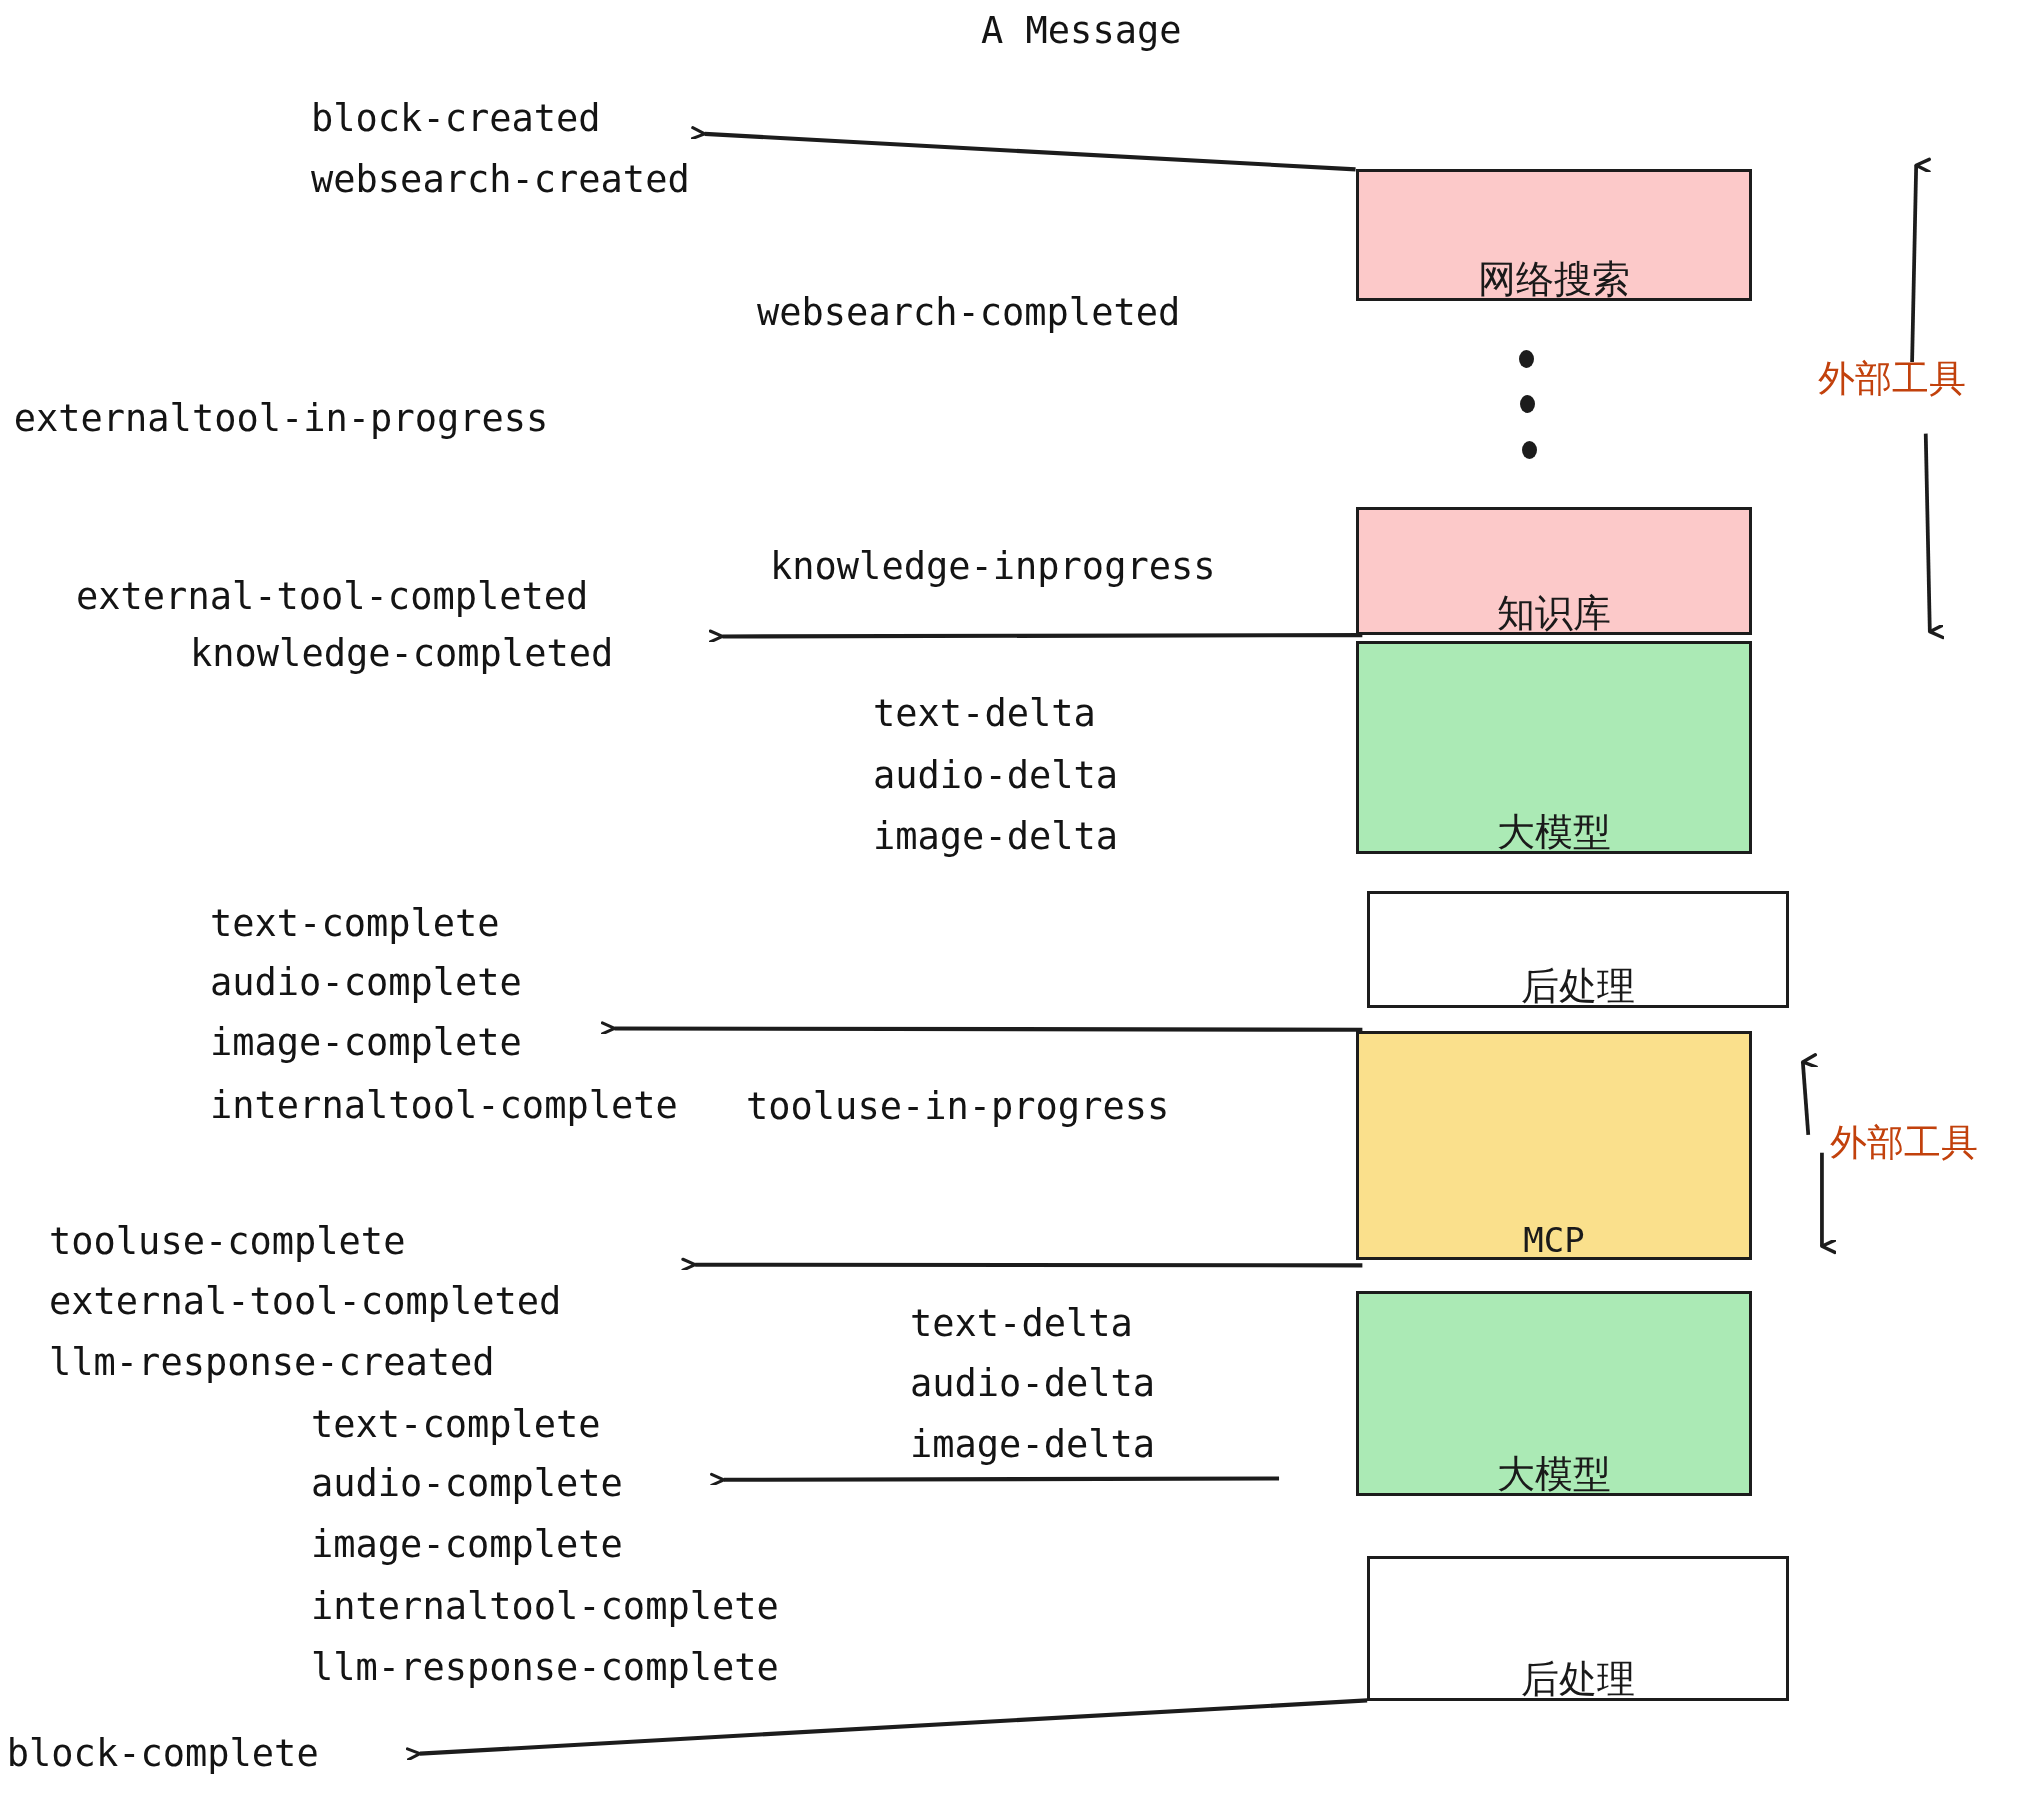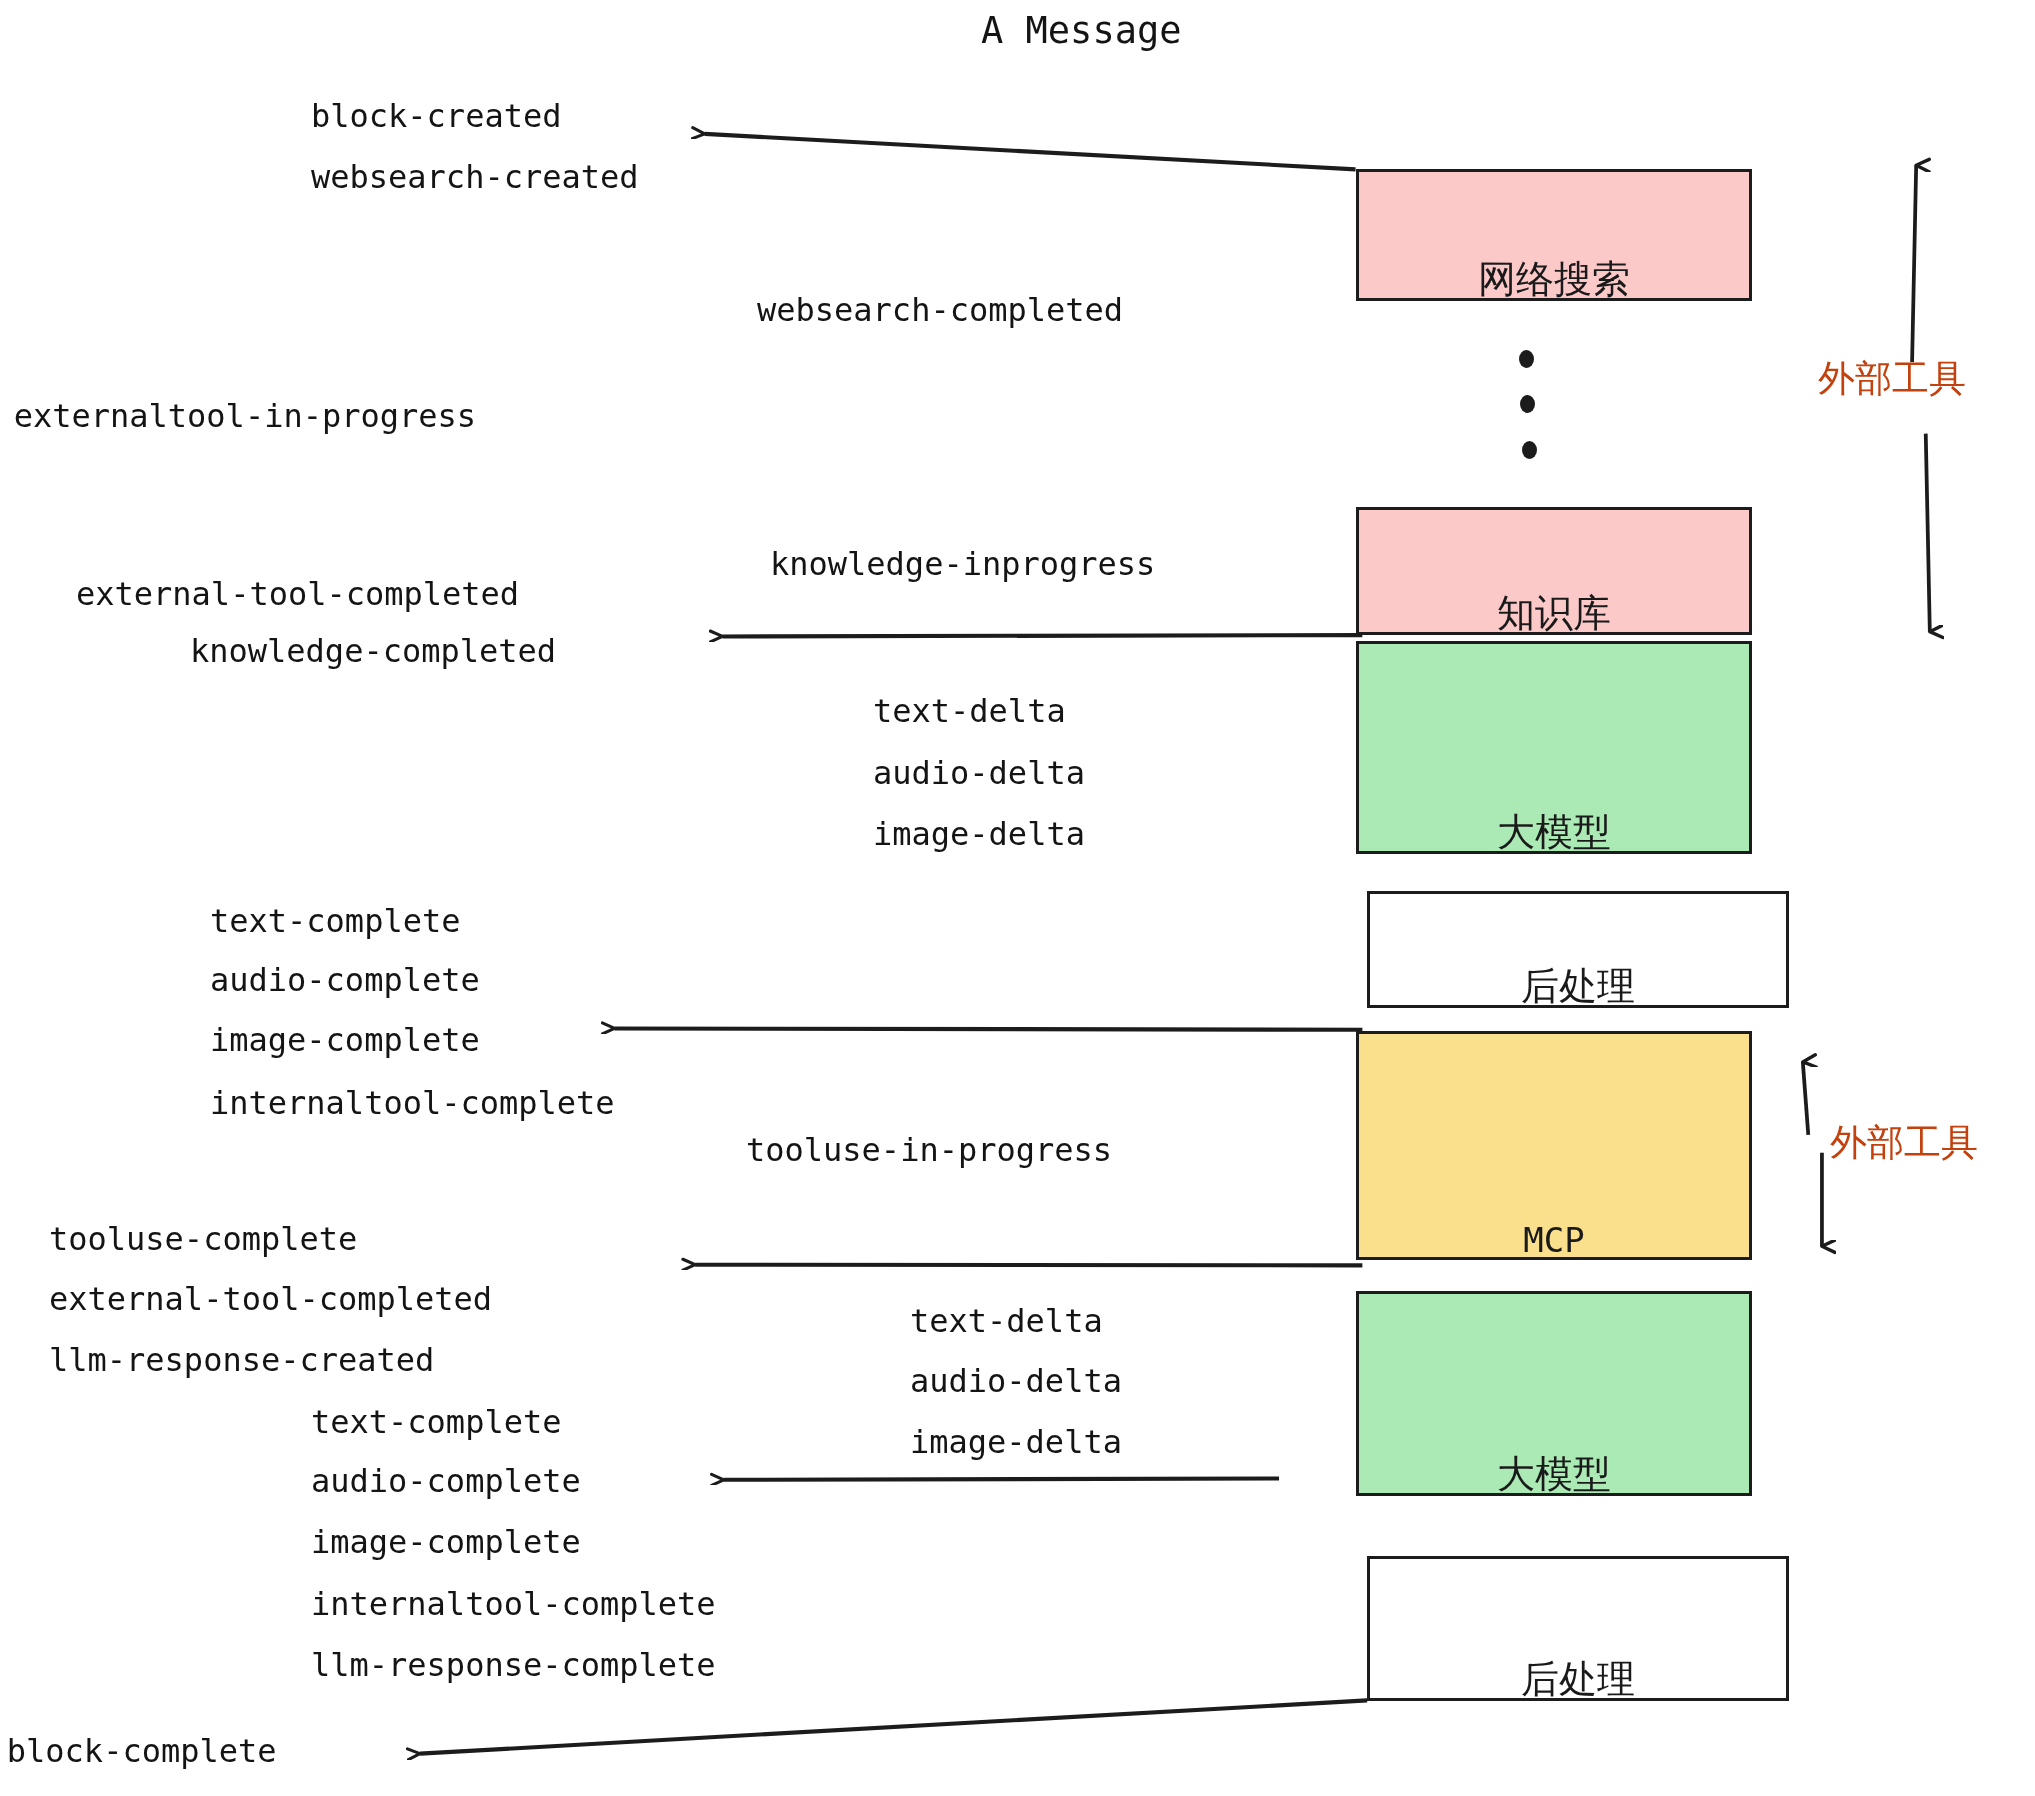--- a/index.html
+++ b/index.html
@@ -20,21 +20,21 @@
     left: 0;
     top: 0;
     width: 2035px;
     height: 1796px;
   }
   .lbl {
     position: absolute;
     white-space: nowrap;
     color: #141414;
     font-family: "DejaVu Sans Mono", "Liberation Mono", monospace;
-    font-size: 32px;
+    font-size: 37px;
     line-height: 1;
     letter-spacing: 0px;
   }
   .title {
     position: absolute;
     white-space: nowrap;
     color: #141414;
     font-family: "DejaVu Sans Mono", "Liberation Mono", monospace;
     font-size: 37px;
     line-height: 1;
@@ -162,21 +162,21 @@
 
   <div class="lbl" style="left:873px; top:695px;">text-delta</div>
   <div class="lbl" style="left:873px; top:757px;">audio-delta</div>
   <div class="lbl" style="left:873px; top:818px;">image-delta</div>
 
   <div class="lbl" style="left:210px; top:905px;">text-complete</div>
   <div class="lbl" style="left:210px; top:964px;">audio-complete</div>
   <div class="lbl" style="left:210px; top:1024px;">image-complete</div>
   <div class="lbl" style="left:210px; top:1087px;">internaltool-complete</div>
 
-  <div class="lbl" style="left:746px; top:1134px;text-align:center;">tooluse-in-progress</div>
+  <div class="lbl" style="left:746px; top:1088px;text-align:center;">tooluse-in-progress</div>
 
   <div class="lbl" style="left:49px; top:1223px;">tooluse-complete</div>
   <div class="lbl" style="left:49px; top:1283px;">external-tool-completed</div>
   <div class="lbl" style="left:49px; top:1344px;">llm-response-created</div>
 
   <div class="lbl" style="left:910px; top:1305px;">text-delta</div>
   <div class="lbl" style="left:910px; top:1365px;">audio-delta</div>
   <div class="lbl" style="left:910px; top:1426px;">image-delta</div>
 
   <div class="lbl" style="left:311px; top:1406px;">text-complete</div>

